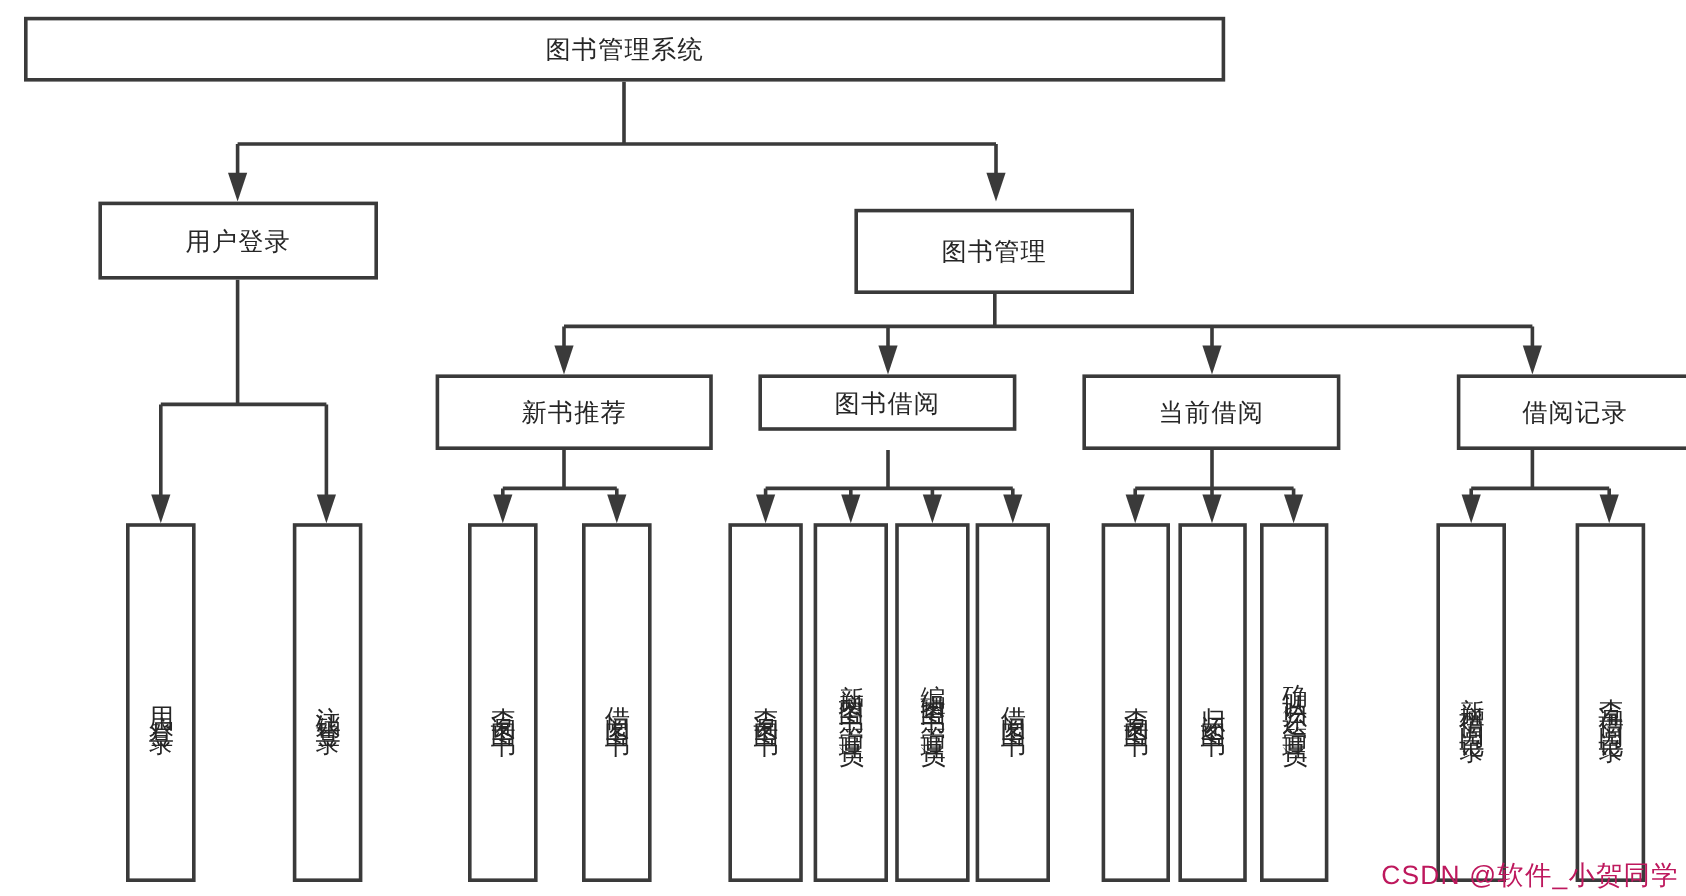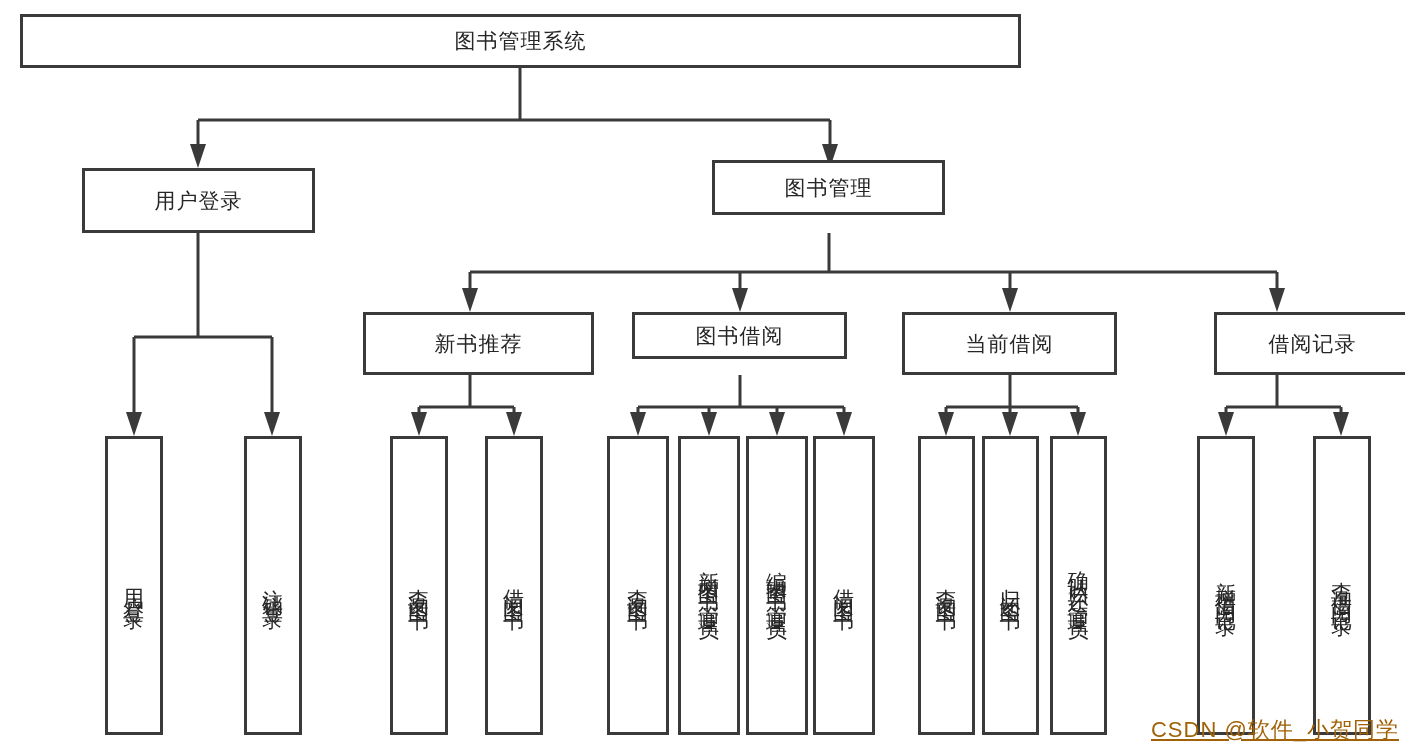--- a/index.html
+++ b/index.html
@@ -40,25 +40,24 @@
     letter-spacing: 7px;
     line-height: 1;
     font-size: 21px;
     white-space: nowrap;
   }
   .watermark {
     position: absolute;
     right: 6px;
     bottom: 2px;
     font-size: 22px;
-    color: #a16207;
+    color: #be185d;
     letter-spacing: 1px;
     z-index: 5;
     white-space: nowrap;
-    text-decoration: underline;
   }
 </style>
 </head>
 <body>
 
 <div class="canvas">
 
   <svg class="connectors" viewBox="0 0 1405 747" xmlns="http://www.w3.org/2000/svg">
     <path fill="none" stroke="#3a3a3a" stroke-width="3" d="
       M520,68 V120  M198,120 H830  M198,120 V150  M830,120 V150
@@ -91,21 +90,21 @@
     </g>
   </svg>
 
   <div class="box hbox" style="left:20px; top:14px; width:1001px; height:54px;">
     <span>图书管理系统</span>
   </div>
 
   <div class="box hbox" style="left:82px; top:168px; width:233px; height:65px;">
     <span>用户登录</span>
   </div>
-  <div class="box hbox" style="left:712px; top:160px; width:233px; height:55px;">
+  <div class="box hbox" style="left:712px; top:174px; width:233px; height:71px;">
     <span>图书管理</span>
   </div>
 
   <div class="box hbox" style="left:363px; top:312px; width:231px; height:63px;">
     <span>新书推荐</span>
   </div>
   <div class="box hbox" style="left:632px; top:312px; width:215px; height:47px;">
     <span>图书借阅</span>
   </div>
   <div class="box hbox" style="left:902px; top:312px; width:215px; height:63px;">

